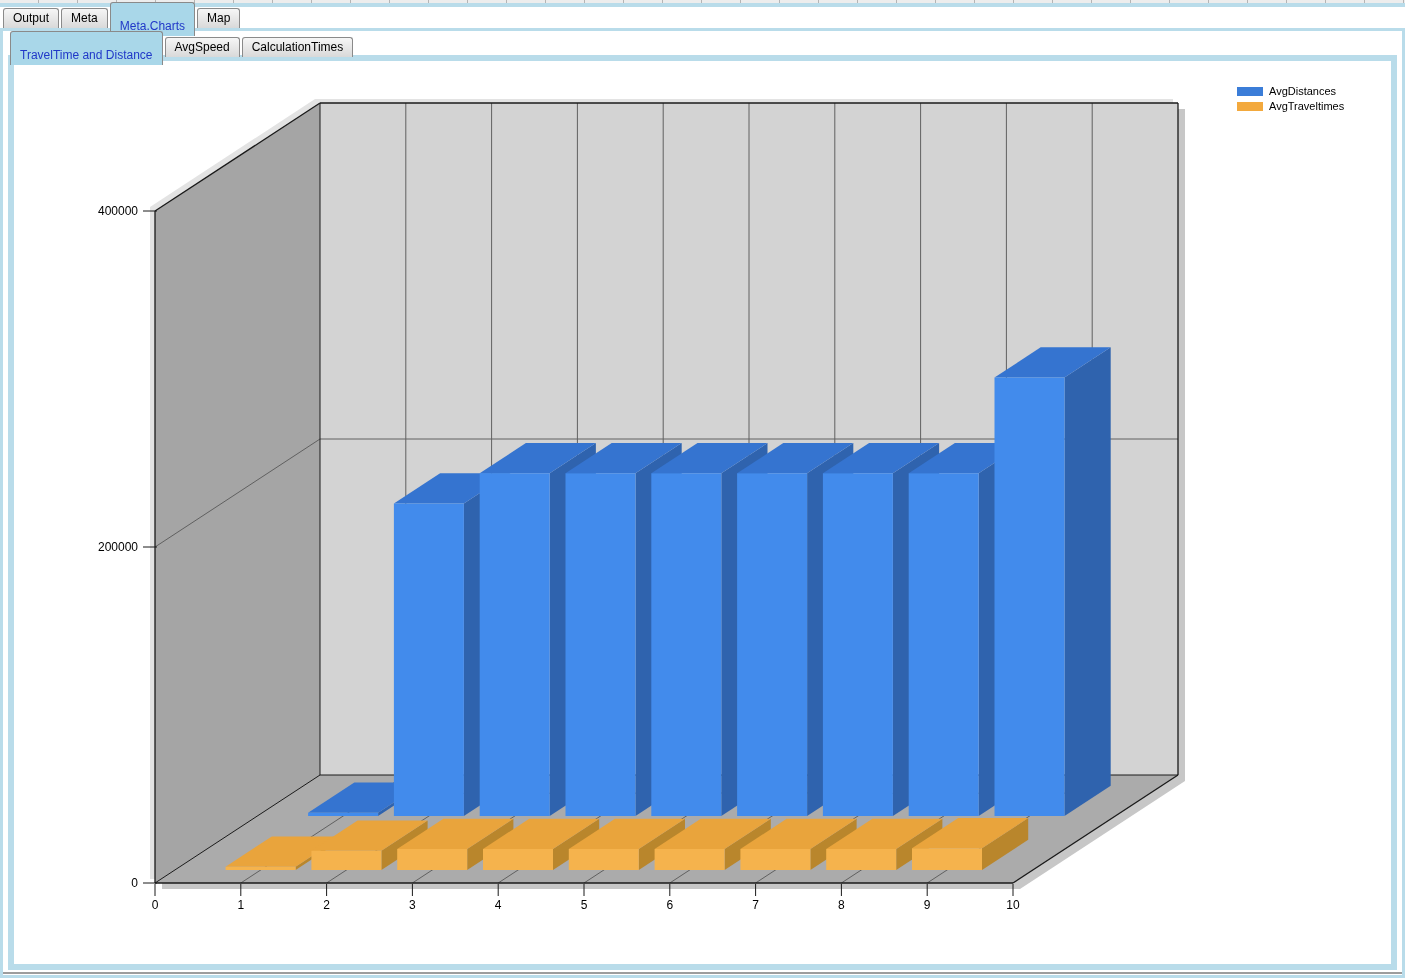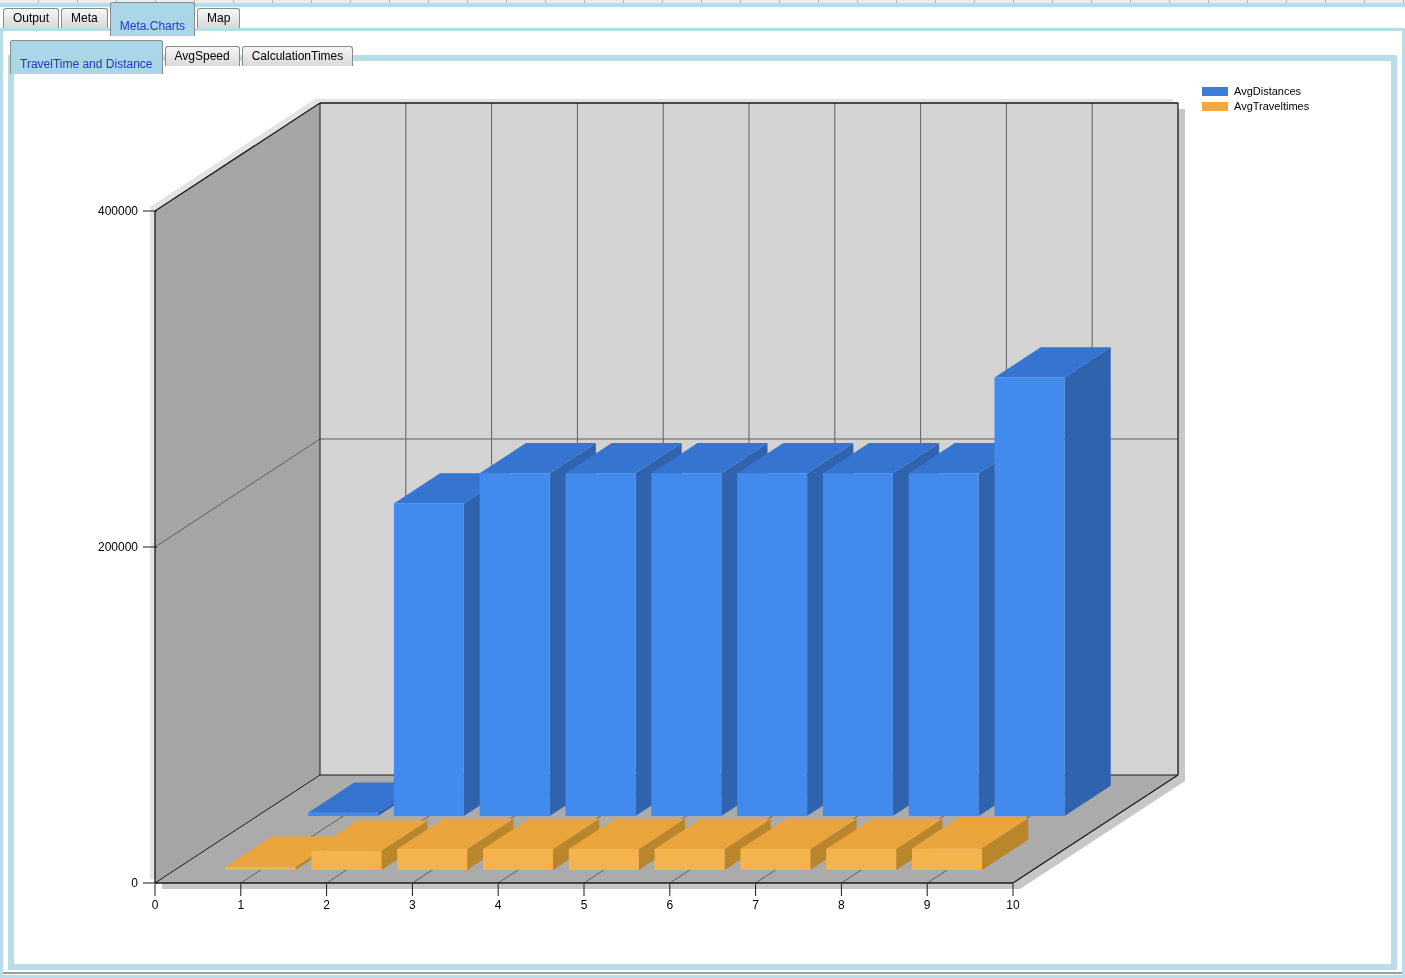--- a/index.html
+++ b/index.html
@@ -3,32 +3,32 @@
 <meta charset="utf-8">
 <style>
   html,body{margin:0;padding:0;width:1405px;height:978px;overflow:hidden;background:#fff;
     font-family:"Liberation Sans", sans-serif;}
   .top-edge{position:absolute;left:0;top:0;width:100%;height:3px;background:#ededed;
     background-image:repeating-linear-gradient(90deg,transparent 0 38px,#b5b5b5 38px 39px);}
   .top-blue{position:absolute;left:0;top:3px;width:100%;height:4px;background:#b9dcea;}
   .tabbar{position:absolute;display:flex;align-items:center;gap:2px;z-index:4;
     font-size:12px;line-height:14px;color:#000;}
   .tabbar1{left:3px;top:8px;height:20px;}
-  .tabbar2{left:10px;top:42px;height:28px;}
+  .tabbar2{left:10px;top:33px;height:28px;}
   .tab{padding:2px 9px 3px 9px;border:1px solid #8a8a8a;border-bottom:none;
     border-radius:3px 3px 0 0;background:linear-gradient(#f6f6f6,#d9d9d9);
     white-space:nowrap;cursor:default;}
   .tab.selected{background:#a9d7e9;color:#2038c8;padding-top:16px;margin-bottom:-1px;}
   .page1{position:absolute;left:0;top:28px;right:0;bottom:0;border:3px solid #b9dcea;
     background:#fff;z-index:0;box-sizing:border-box;}
   .page2{position:absolute;left:5px;right:5px;top:24px;bottom:5px;border:6px solid #b9dcea;
     background:#fff;box-sizing:border-box;}
   .bottom-line{position:absolute;left:3px;right:3px;top:972px;height:2px;background:#9d9d9d;z-index:5;}
   #chart-svg{position:absolute;left:0;top:0;z-index:1;}
-  .legend{position:absolute;left:1202px;top:85px;z-index:2;font-size:11px;line-height:13px;color:#000;}
+  .legend{position:absolute;left:1237px;top:85px;z-index:2;font-size:11px;line-height:13px;color:#000;}
   .legend-row{display:flex;align-items:center;margin-bottom:2px;}
   .legend-swatch{width:26px;height:9px;margin-right:6px;}
 </style>
 </head>
 <body>
 
 <div class="top-edge"></div>
 <div class="top-blue"></div>
 
 <div class="tabbar tabbar1" id="tabbar1">

